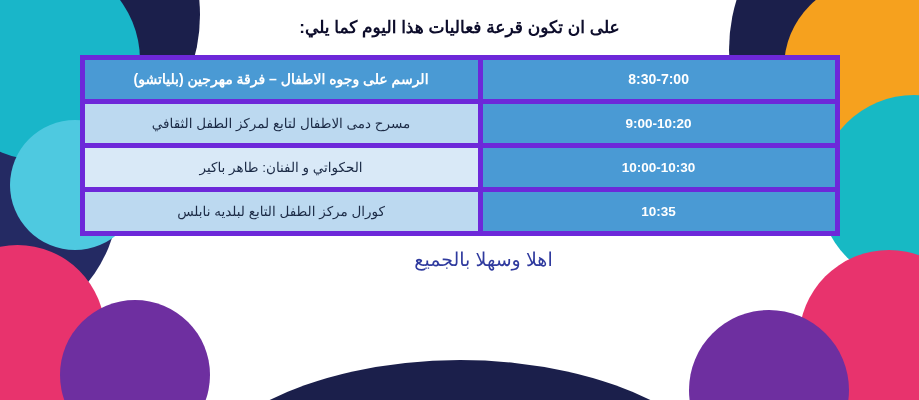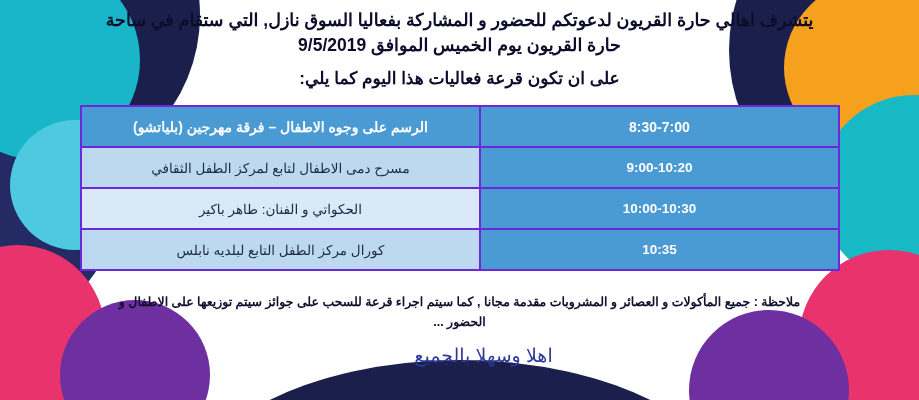--- a/index.html
+++ b/index.html
@@ -161,21 +161,21 @@
     margin: 14px auto 0 auto;
     width: 760px;
   }
   table.schedule {
     width: 100%;
     border-collapse: collapse;
     direction: rtl;
     table-layout: fixed;
   }
   table.schedule td {
-    border: 2px solid #6d28d9;
+    border: 5px solid #6d28d9;
     height: 35px;
     vertical-align: middle;
     padding: 2px 16px;
     font-size: 13.5px;
   }
   .col-activity {
     width: 53%;
     text-align: center;
   }
   .col-time {
@@ -245,21 +245,20 @@
 
   <div class="deco-right-navy"></div>
   <div class="deco-right-orange"></div>
   <div class="deco-right-teal"></div>
   <div class="deco-right-pink"></div>
   <div class="deco-right-purple"></div>
 
   <div class="deco-bottom-navy"></div>
 
   <div class="content">
-    <p class="headline">يتشرف اهالي حارة القريون لدعوتكم للحضور و المشاركة بفعاليا السوق نازل, التي ستقام في ساحة حارة القريون يوم الخميس الموافق 9/5/2019</p>
     <p class="subline">على ان تكون قرعة فعاليات هذا اليوم كما يلي:</p>
   </div>
 
   <div class="schedule-wrap">
     <table class="schedule">
       <tbody>
         <tr class="row-head">
           <td class="col-time">8:30-7:00</td>
           <td class="col-activity">الرسم على وجوه الاطفال – فرقة مهرجين (بلياتشو)</td>
         </tr>
@@ -272,16 +271,15 @@
           <td class="col-activity">الحكواتي و الفنان: طاهر باكير</td>
         </tr>
         <tr class="row-alt">
           <td class="col-time">10:35</td>
           <td class="col-activity">كورال مركز الطفل التابع لبلديه نابلس</td>
         </tr>
       </tbody>
     </table>
   </div>
 
-  <div class="note">ملاحظة : جميع المأكولات و العصائر و المشروبات مقدمة مجانا , كما سيتم اجراء قرعة للسحب على جوائز سيتم توزيعها على الاطفال و الحضور ...</div>
   <div class="welcome">اهلا وسهلا بالجميع</div>
 
 </div>
 
 </body></html>

